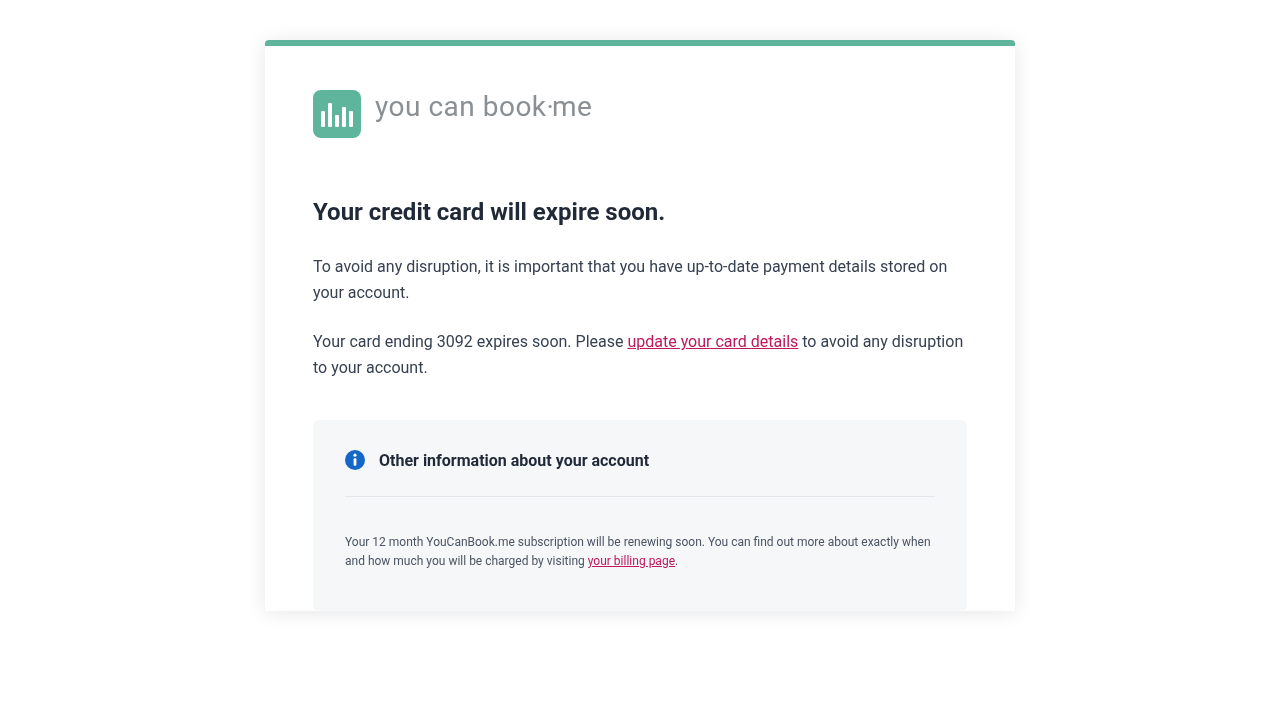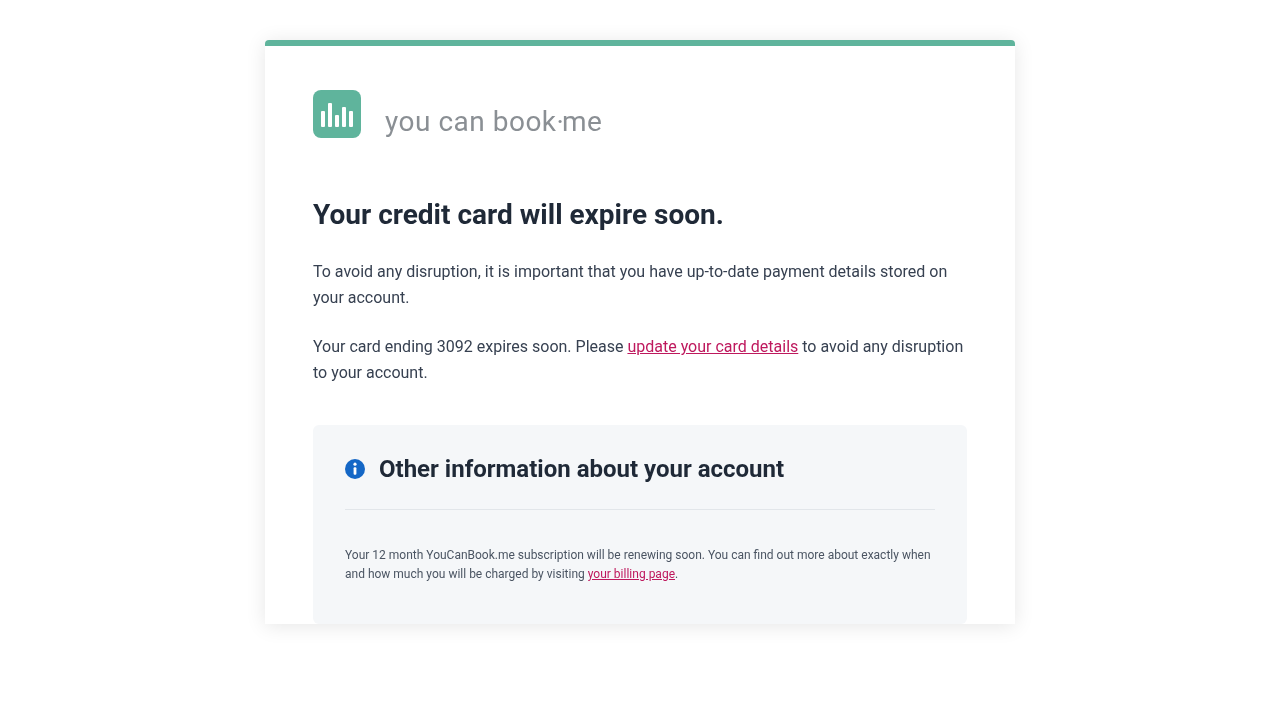--- a/index.html
+++ b/index.html
@@ -21,22 +21,22 @@
       background: #ffffff;
       border-top: 6px solid #5fb49c;
       box-shadow: 0 2px 20px rgba(0,0,0,0.1);
       border-radius: 4px 4px 0 0;
     }
     .content {
       padding: 44px 48px 0 48px;
     }
     .logo-row {
       display: flex;
-      align-items: flex-end;
-      gap: 24px;
+      align-items: flex-start;
+      gap: 14px;
       margin-bottom: 60px;
     }
     .logo-icon {
       width: 48px;
       height: 48px;
       background: #5fb49c;
       border-radius: 8px;
       display: flex;
       align-items: center;
       justify-content: center;
@@ -55,21 +55,21 @@
     .logo-text {
       font-size: 28px;
       color: #8a8f94;
       font-weight: 400;
       letter-spacing: 0.5px;
     }
     .logo-text .dot {
       letter-spacing: -2px;
     }
     h1.headline {
-      font-size: 28px;
+      font-size: 24px;
       font-weight: 700;
       color: #1f2937;
       margin-bottom: 28px;
     }
     p.body-text {
       font-size: 16px;
       color: #374151;
       line-height: 1.6;
       margin-bottom: 24px;
     }
@@ -91,21 +91,21 @@
       padding-bottom: 26px;
       border-bottom: 1px solid #e2e6ea;
       margin-bottom: 36px;
     }
     .info-icon {
       width: 20px;
       height: 20px;
       flex-shrink: 0;
     }
     .info-title {
-      font-size: 24px;
+      font-size: 16px;
       font-weight: 700;
       color: #1f2937;
     }
     .sub-heading {
       font-size: 20px;
       font-weight: 700;
       color: #374151;
       margin-bottom: 4px;
     }
     .sub-body {

